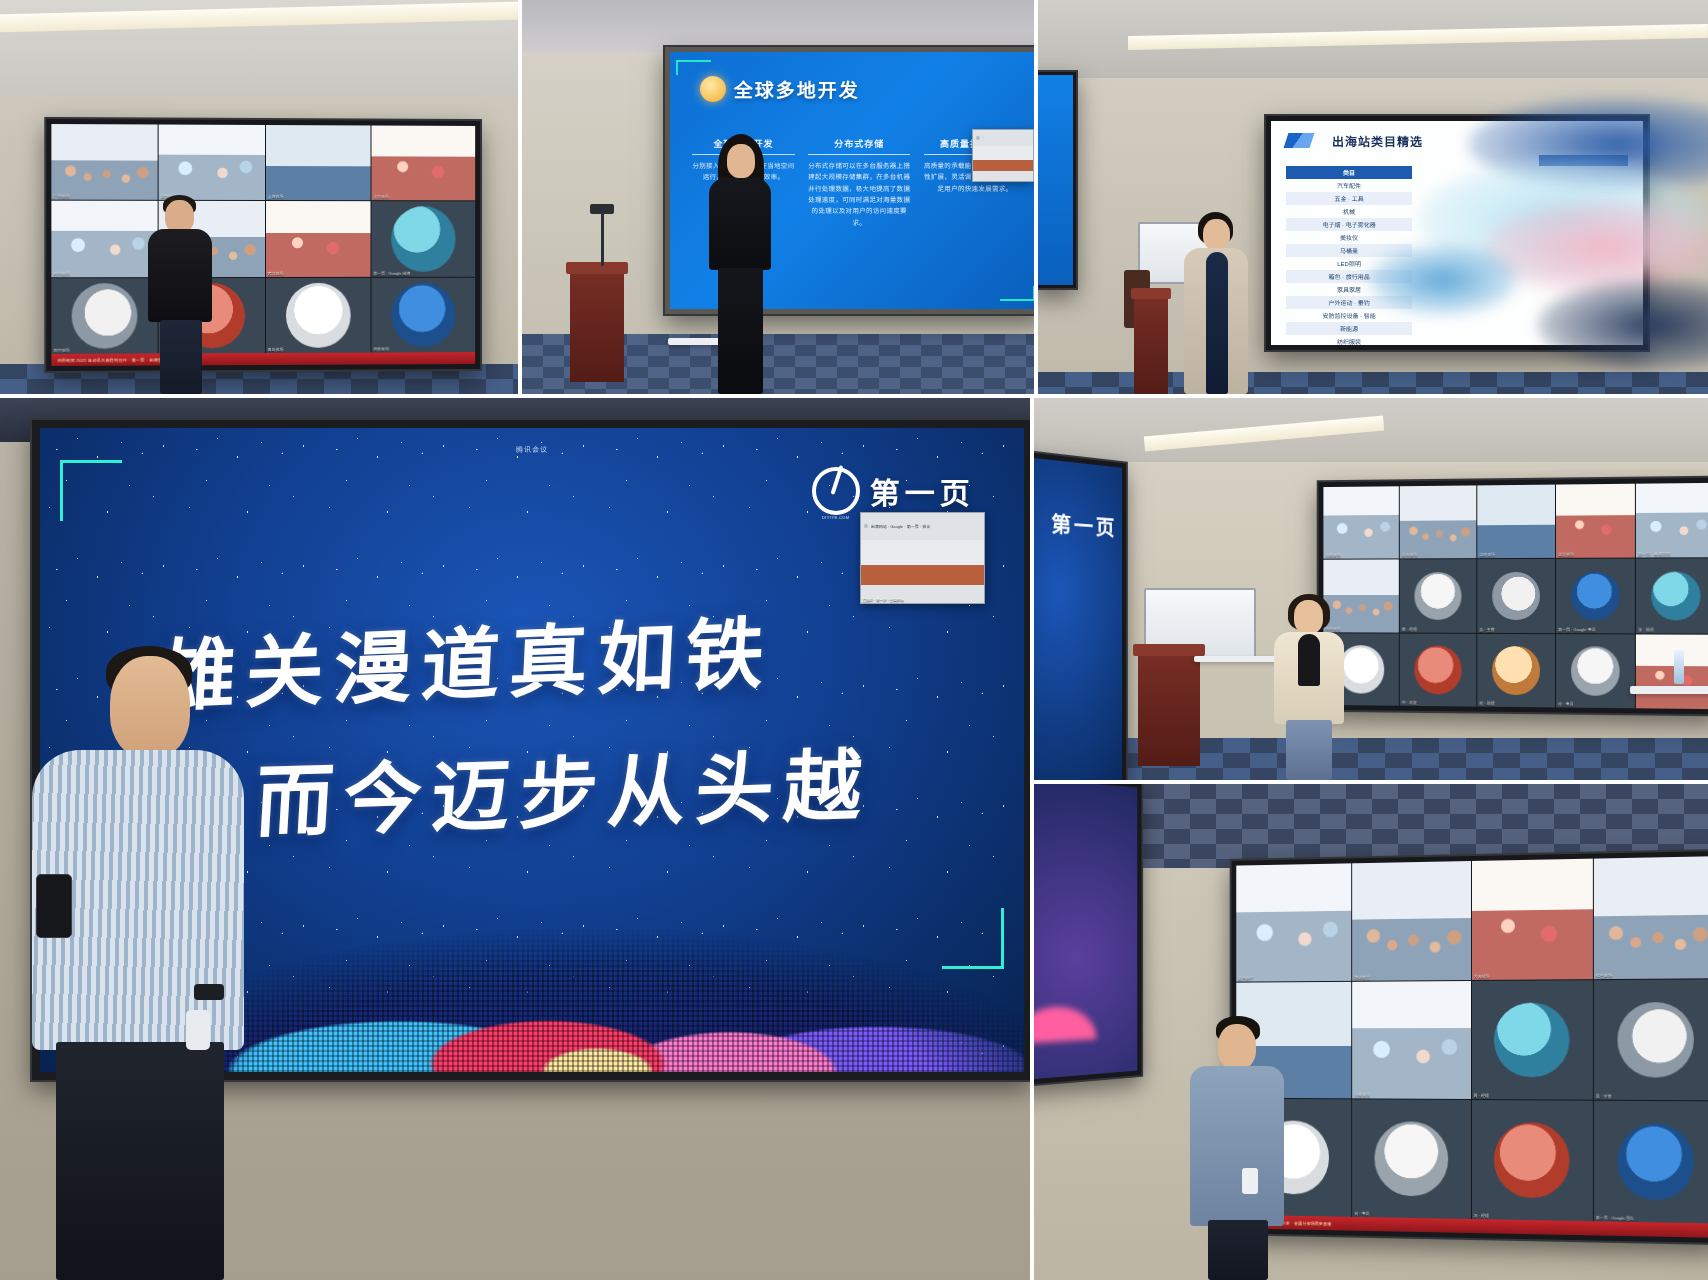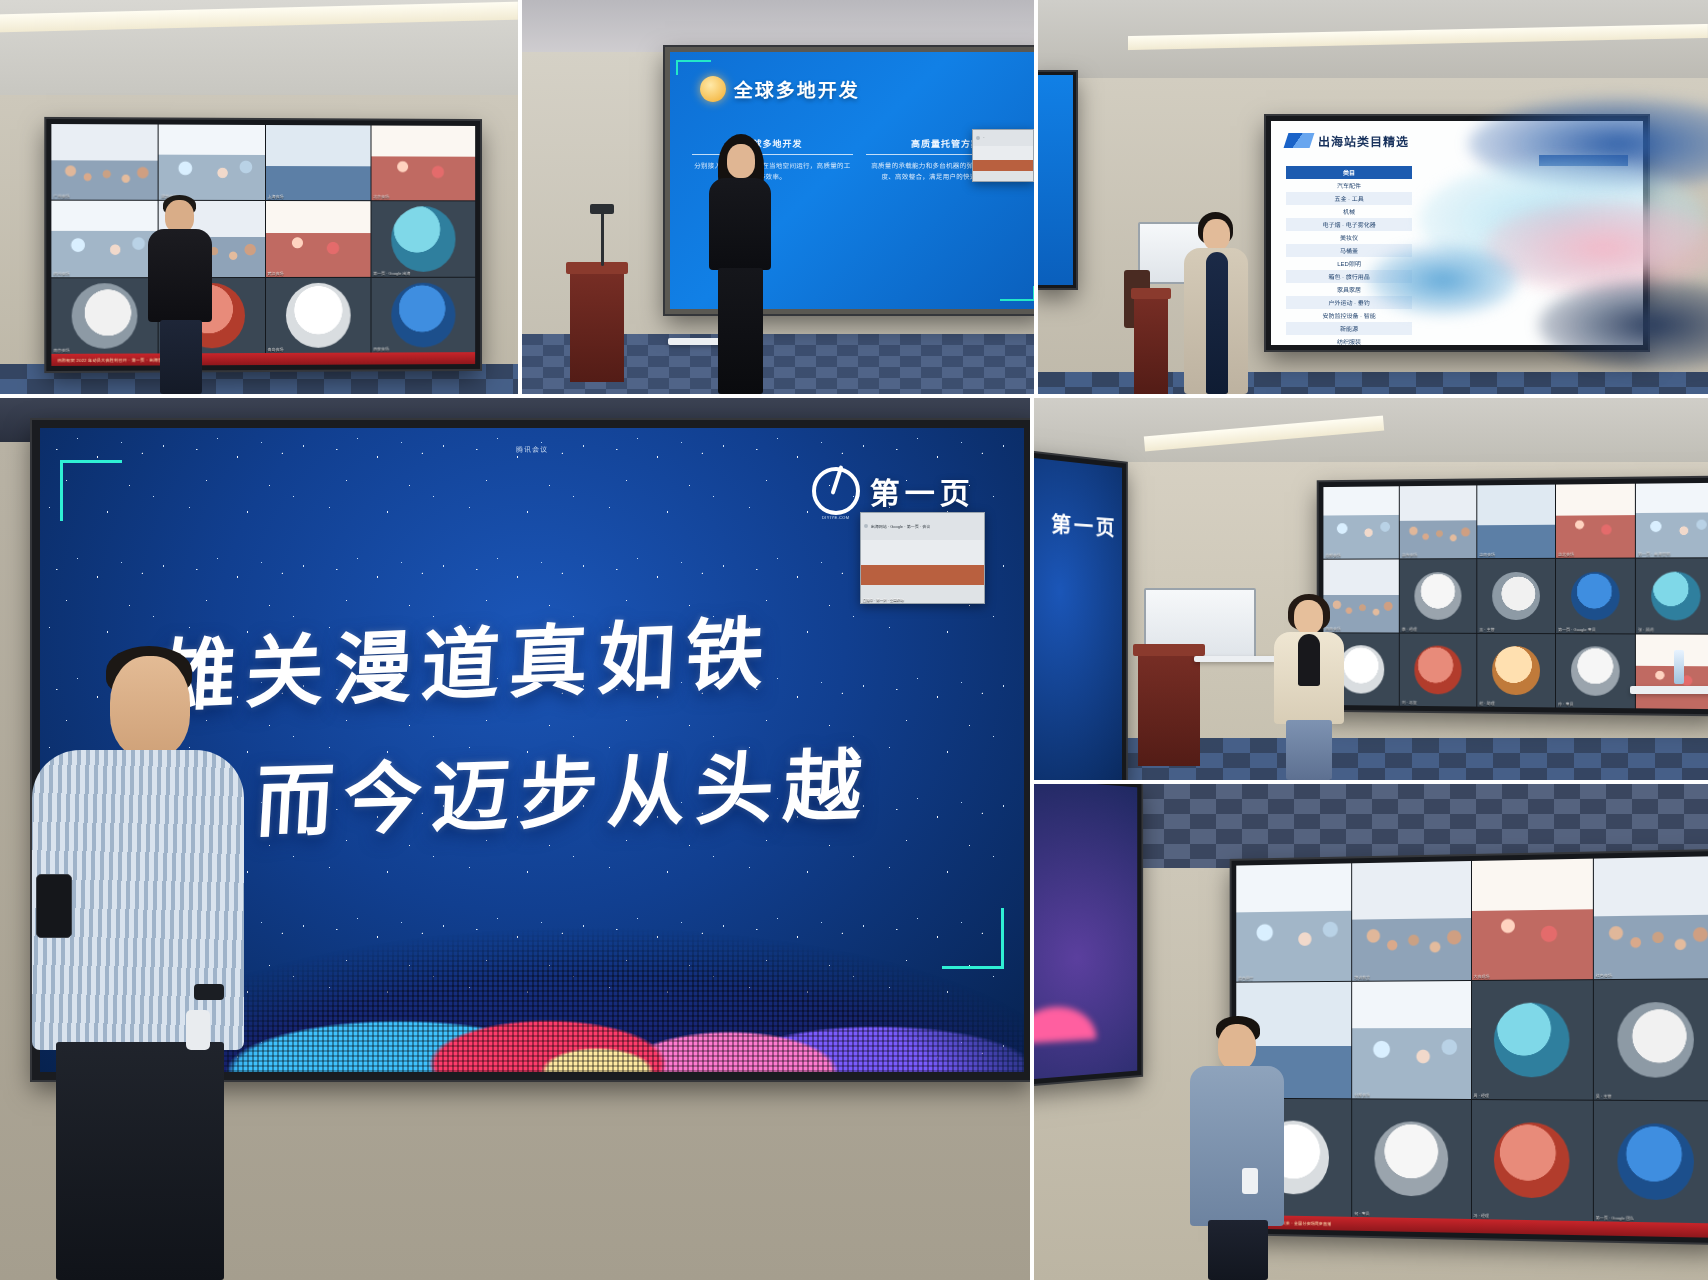--- a/index.html
+++ b/index.html
@@ -68,21 +68,21 @@
   .cloud-head{position:absolute;left:8%;top:9%;display:flex;align-items:center;gap:8px;}
   .cloud-sun{width:26px;height:26px;border-radius:50%;background:radial-gradient(circle at 40% 35%,#ffe9a8,#f2ad2e);box-shadow:0 0 10px rgba(255,200,90,.7);}
   .cloud-title{color:#fff;font-size:19px;font-weight:bold;letter-spacing:2px;text-shadow:0 2px 4px rgba(0,0,0,.35);}
   .cloud-cols{position:absolute;left:6%;right:4%;top:33%;display:flex;gap:4%;}
   .cloud-col{flex:1;text-align:center;}
   .cloud-col h4{margin:0 0 5px;color:#eaf4ff;font-size:9px;font-weight:bold;letter-spacing:1px;padding-bottom:4px;border-bottom:1px solid rgba(255,255,255,.75);}
   .cloud-col p{margin:0;color:#dcebfb;font-size:6.5px;line-height:1.75;letter-spacing:.3px;}
 
   
   .slide-table{position:absolute;inset:0;background:#fdfefe;}
-  .st-head{position:absolute;left:4%;top:5%;display:flex;align-items:center;gap:6px;}
+  .st-head{position:absolute;left:4%;top:5%;display:flex;align-items:center;gap:20px;}
   .st-logo{width:26px;height:15px;background:linear-gradient(110deg,#1a63c8 0 45%,#68a6ef 46% 100%);transform:skewX(-18deg);}
   .st-title{font-size:12px;font-weight:bold;color:#17315c;letter-spacing:1px;}
   .st-list{position:absolute;left:4%;top:20%;width:34%;}
   .st-row{height:13px;display:flex;align-items:center;justify-content:center;font-size:6px;color:#24456f;}
   .st-row.hdr{background:#1c5bb0;color:#fff;font-weight:bold;}
   .st-row.alt{background:#e8eff8;}
   .st-chip{position:absolute;right:4%;top:15%;width:24%;height:5%;background:#1c5bb0;opacity:.85;}
   .paint{position:absolute;border-radius:50%;filter:blur(7px);mix-blend-mode:normal;}
 
   
@@ -245,20 +245,24 @@
             <div class="cloud-head">
               <div class="cloud-sun"></div>
               <div class="cloud-title">全球多地开发</div>
             </div>
             <div class="cloud-cols">
               <div class="cloud-col">
                 <h4>全球多地开发</h4>
                 <p>分别接入当地所有站点在当地空间运行，高质量的工作效率。</p>
               </div>
               <div class="cloud-col">
+                <h4>分布式存储</h4>
+                <p>分布式存储可以在多台服务器上搭建起大规模存储集群，在多台机器并行处理数据，极大地提高了数据处理速度，可同时满足对海量数据的处理以及对用户的访问速度要求。</p>
+              </div>
+              <div class="cloud-col">
                 <h4>高质量托管方案</h4>
                 <p>高质量的承载能力和多台机器的弹性扩展，灵活调度、高效整合，满足用户的快速发展需求。</p>
               </div>
             </div>
             <div class="inset-win" style="right:2%;top:30%;width:16%;height:20%;">
               <div class="inset-bar">
                   <i></i>
                   <b>·</b>
                 </div>
               <div class="inset-body"></div>

